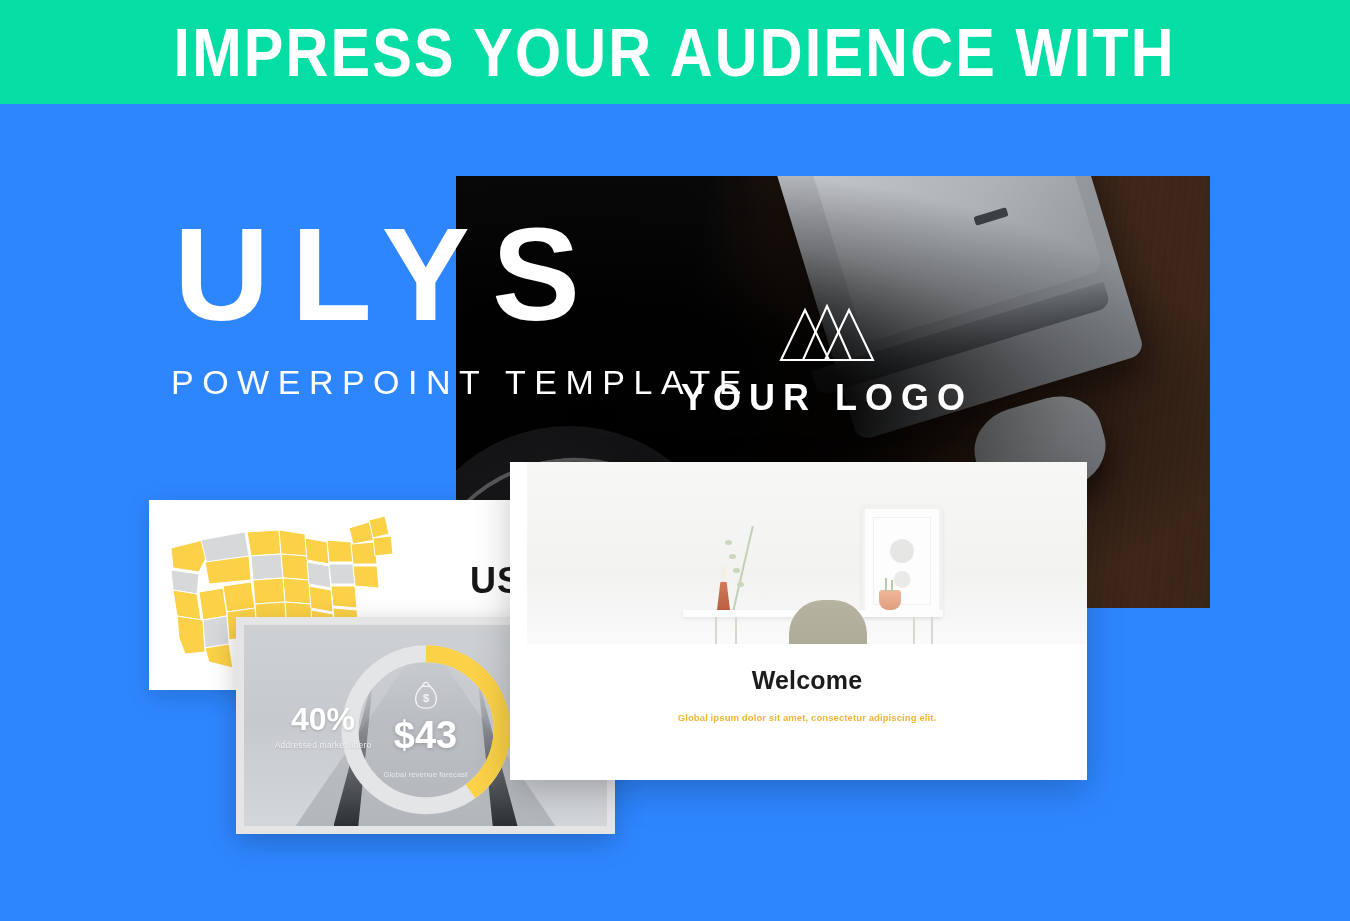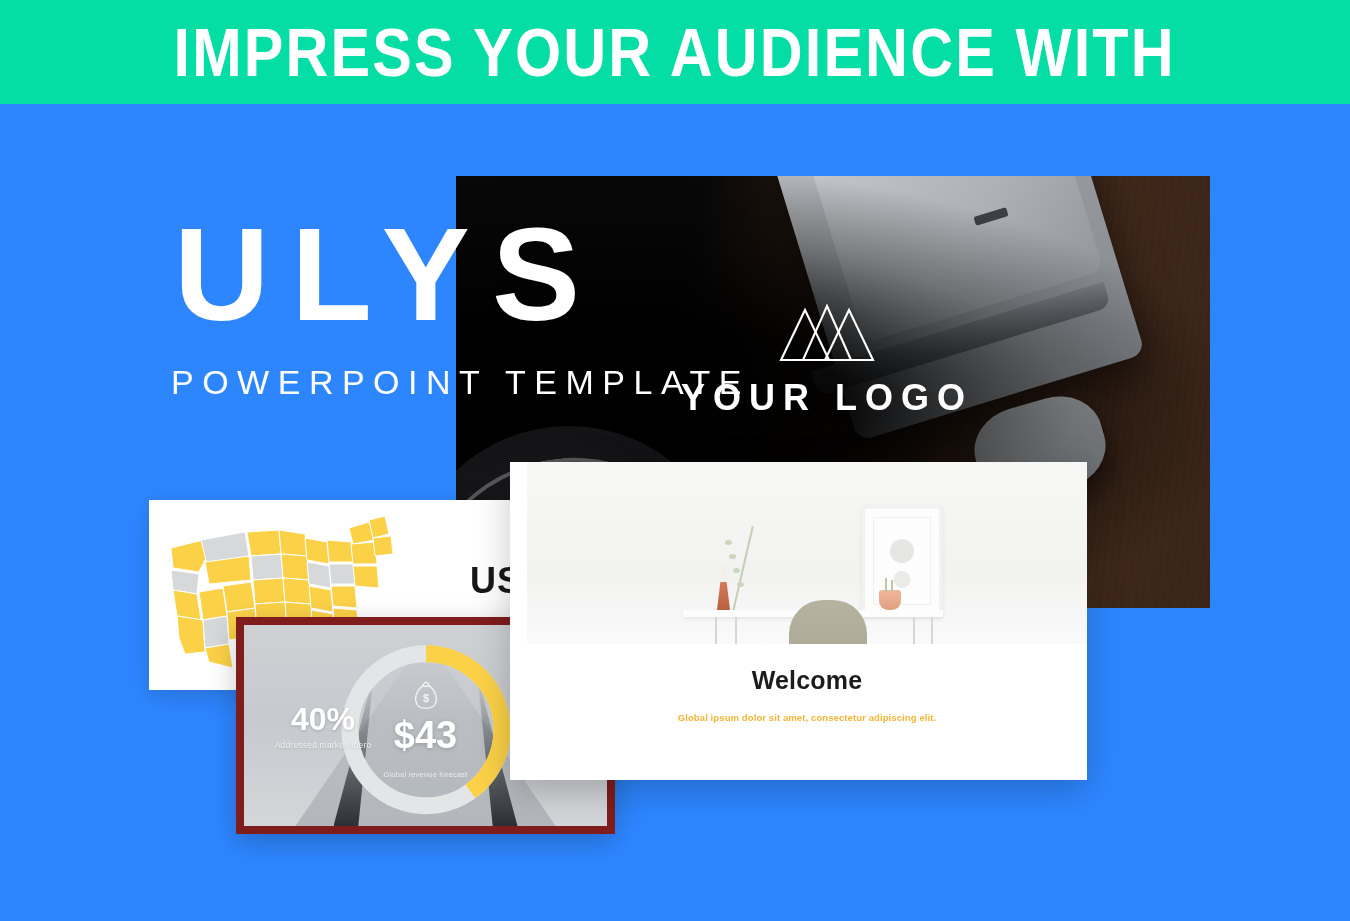--- a/index.html
+++ b/index.html
@@ -134,21 +134,21 @@
   }
   #map-svg{ position:absolute; left:14px; top:12px; }
   #map-label{
     position:absolute; right:20px; top:60px;
     font-size:36px; font-weight:bold; color:#18181a; letter-spacing:1px;
   }
 
   
   #slide-chart{
     position:absolute; left:236px; top:513px; width:379px; height:217px;
-    background:#7f1d1d; padding:8px; z-index:5;
+    background:#e5e5e5; padding:8px; z-index:5;
     box-shadow:0 8px 26px rgba(0,0,0,.22);
   }
   #chart-photo{
     position:relative; width:100%; height:100%; overflow:hidden;
     background:linear-gradient(180deg,#ced1d4 0%,#c6c9cd 48%,#d4d7da 100%);
   }
   .tower{
     position:absolute; left:50%; bottom:0; transform:translateX(-50%);
     width:260px; height:190px;
     background:

